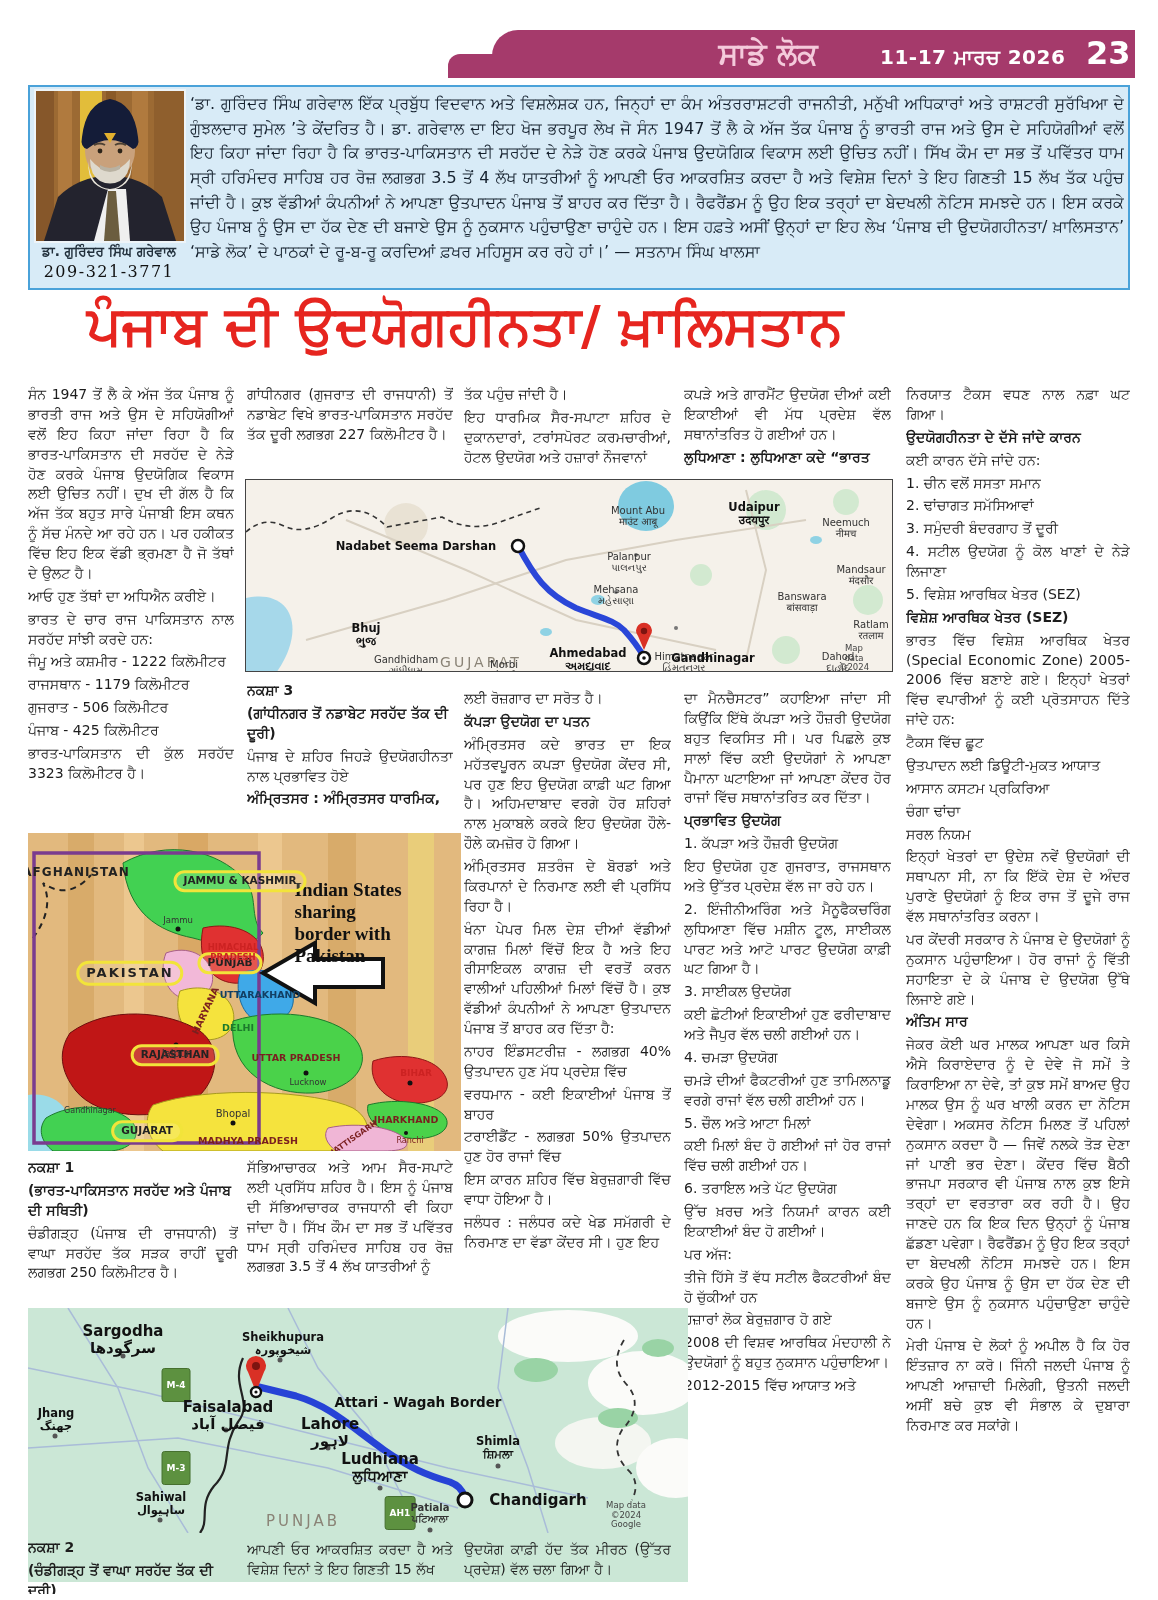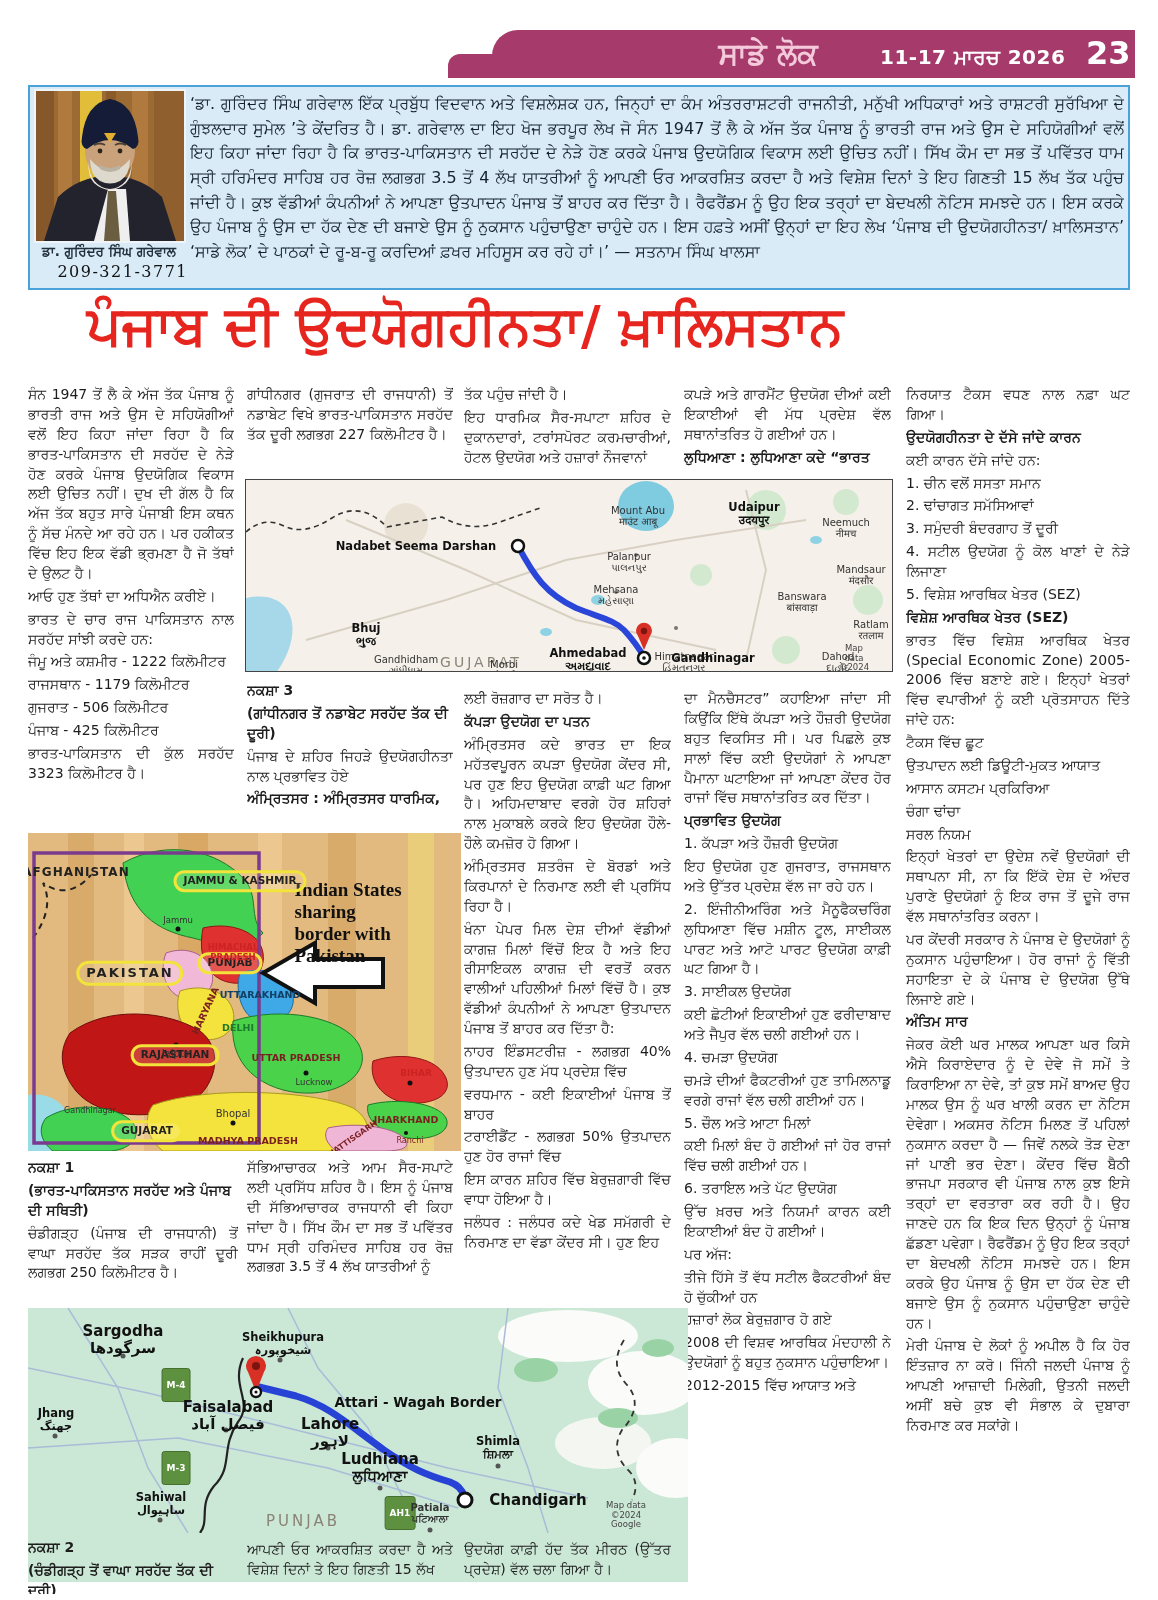--- a/index.html
+++ b/index.html
@@ -10,21 +10,21 @@
   .band{background:#a53a6b;}
   .band-low{left:448px;top:54px;width:687px;height:24px;border-top-left-radius:12px;}
   .band-high{left:492px;top:30px;width:643px;height:48px;border-top-left-radius:26px;}
   .brand{left:688px;top:36px;width:160px;text-align:center;color:#f4cadb;font-size:30px;font-weight:bold;}
   .issue-date{left:880px;top:45px;color:#fff;font-size:20px;font-weight:bold;letter-spacing:.5px;}
   .page-num{left:1086px;top:34px;color:#fff;font-size:32px;font-weight:bold;}
   
   .intro-box{left:28px;top:85px;width:1102px;height:205px;background:#d8ebf7;border:2px solid #4aa2d9;box-sizing:border-box;}
   .photo{left:34px;top:89px;width:148px;height:150px;border:2px solid #eef4f8;box-sizing:content-box;background:#9c6a33;}
   .photo-cap{left:30px;top:243px;width:158px;text-align:center;font-size:13.5px;font-weight:bold;color:#22303c;}
-  .phone{left:30px;top:262px;width:158px;text-align:right;font-size:16px;letter-spacing:1.5px;color:#111;font-family:"DejaVu Serif",serif;}
+  .phone{left:30px;top:262px;width:158px;text-align:center;font-size:16px;letter-spacing:1.5px;color:#111;font-family:"DejaVu Serif",serif;}
   .intro-text{left:190px;top:92px;width:934px;height:192px;font-size:16px;line-height:1.54;text-align:justify;color:#15212e;overflow:hidden;}
   
   .headline{left:0;top:294px;width:930px;text-align:center;font-size:54px;font-weight:bold;color:#e6251f;}
   
   .col{font-size:14px;line-height:1.42;text-align:justify;overflow:hidden;}
   .blk{margin:0 0 3px 0;}
   .blk-h{font-weight:bold;text-align:left;}
   
   .mapbox{overflow:hidden;box-sizing:border-box;}
   .ml{position:absolute;transform:translate(-50%,-50%);font-size:10px;line-height:1.12;color:#333;
@@ -276,21 +276,21 @@
 PRADESH</span>
     <span class="ml state" style="left:232px;top:162px;color:#123f63;">UTTARAKHAND</span>
     <span class="ml state" style="left:178px;top:178px;transform:translate(-50%,-50%) rotate(-65deg);">HARYANA</span>
     <span class="ml state" style="left:210px;top:195px;color:#1c7a2c;">DELHI</span>
     <span class="ml state" style="left:268px;top:225px;">UTTAR PRADESH</span>
     <span class="ml state" style="left:220px;top:308px;">MADHYA PRADESH</span>
     <span class="ml state" style="left:378px;top:287px;">JHARKHAND</span>
     <span class="ml red" style="left:388px;top:240px;font-size:9px;">BIHAR</span>
     <span class="ml" style="left:150px;top:88px;font-size:8.5px;">Jammu</span>
     <span class="ml" style="left:148px;top:195px;font-size:10px;margin-top:26px;">Jaipur</span>
-    <span class="ml" style="left:286px;top:250px;font-size:8.5px;text-align:right;">Lucknow</span>
+    <span class="ml" style="left:280px;top:250px;font-size:8.5px;text-align:right;">Lucknow</span>
     <span class="ml" style="left:205px;top:281px;font-size:10px;">Bhopal</span>
     <span class="ml" style="left:382px;top:308px;font-size:8px;color:#7a1f1f;">Ranchi</span>
     <span class="ml" style="left:62px;top:278px;font-size:8px;">Gandhinagar</span>
     <span class="ml state" style="left:320px;top:310px;transform:translate(-50%,-50%) rotate(-35deg);font-size:8px;">CHHATTISGARH</span>
   </div>
 
   <div class="abs col" style="left:28px;top:1158px;width:210px;height:128px;">
       <p class="blk blk-h">ਨਕਸ਼ਾ 1</p>
       <p class="blk blk-h">(ਭਾਰਤ-ਪਾਕਿਸਤਾਨ ਸਰਹੱਦ ਅਤੇ ਪੰਜਾਬ ਦੀ ਸਥਿਤੀ)</p>
       <p class="blk blk-p">ਚੰਡੀਗੜ੍ਹ (ਪੰਜਾਬ ਦੀ ਰਾਜਧਾਨੀ) ਤੋਂ ਵਾਘਾ ਸਰਹੱਦ ਤੱਕ ਸੜਕ ਰਾਹੀਂ ਦੂਰੀ ਲਗਭਗ 250 ਕਿਲੋਮੀਟਰ ਹੈ।</p>

